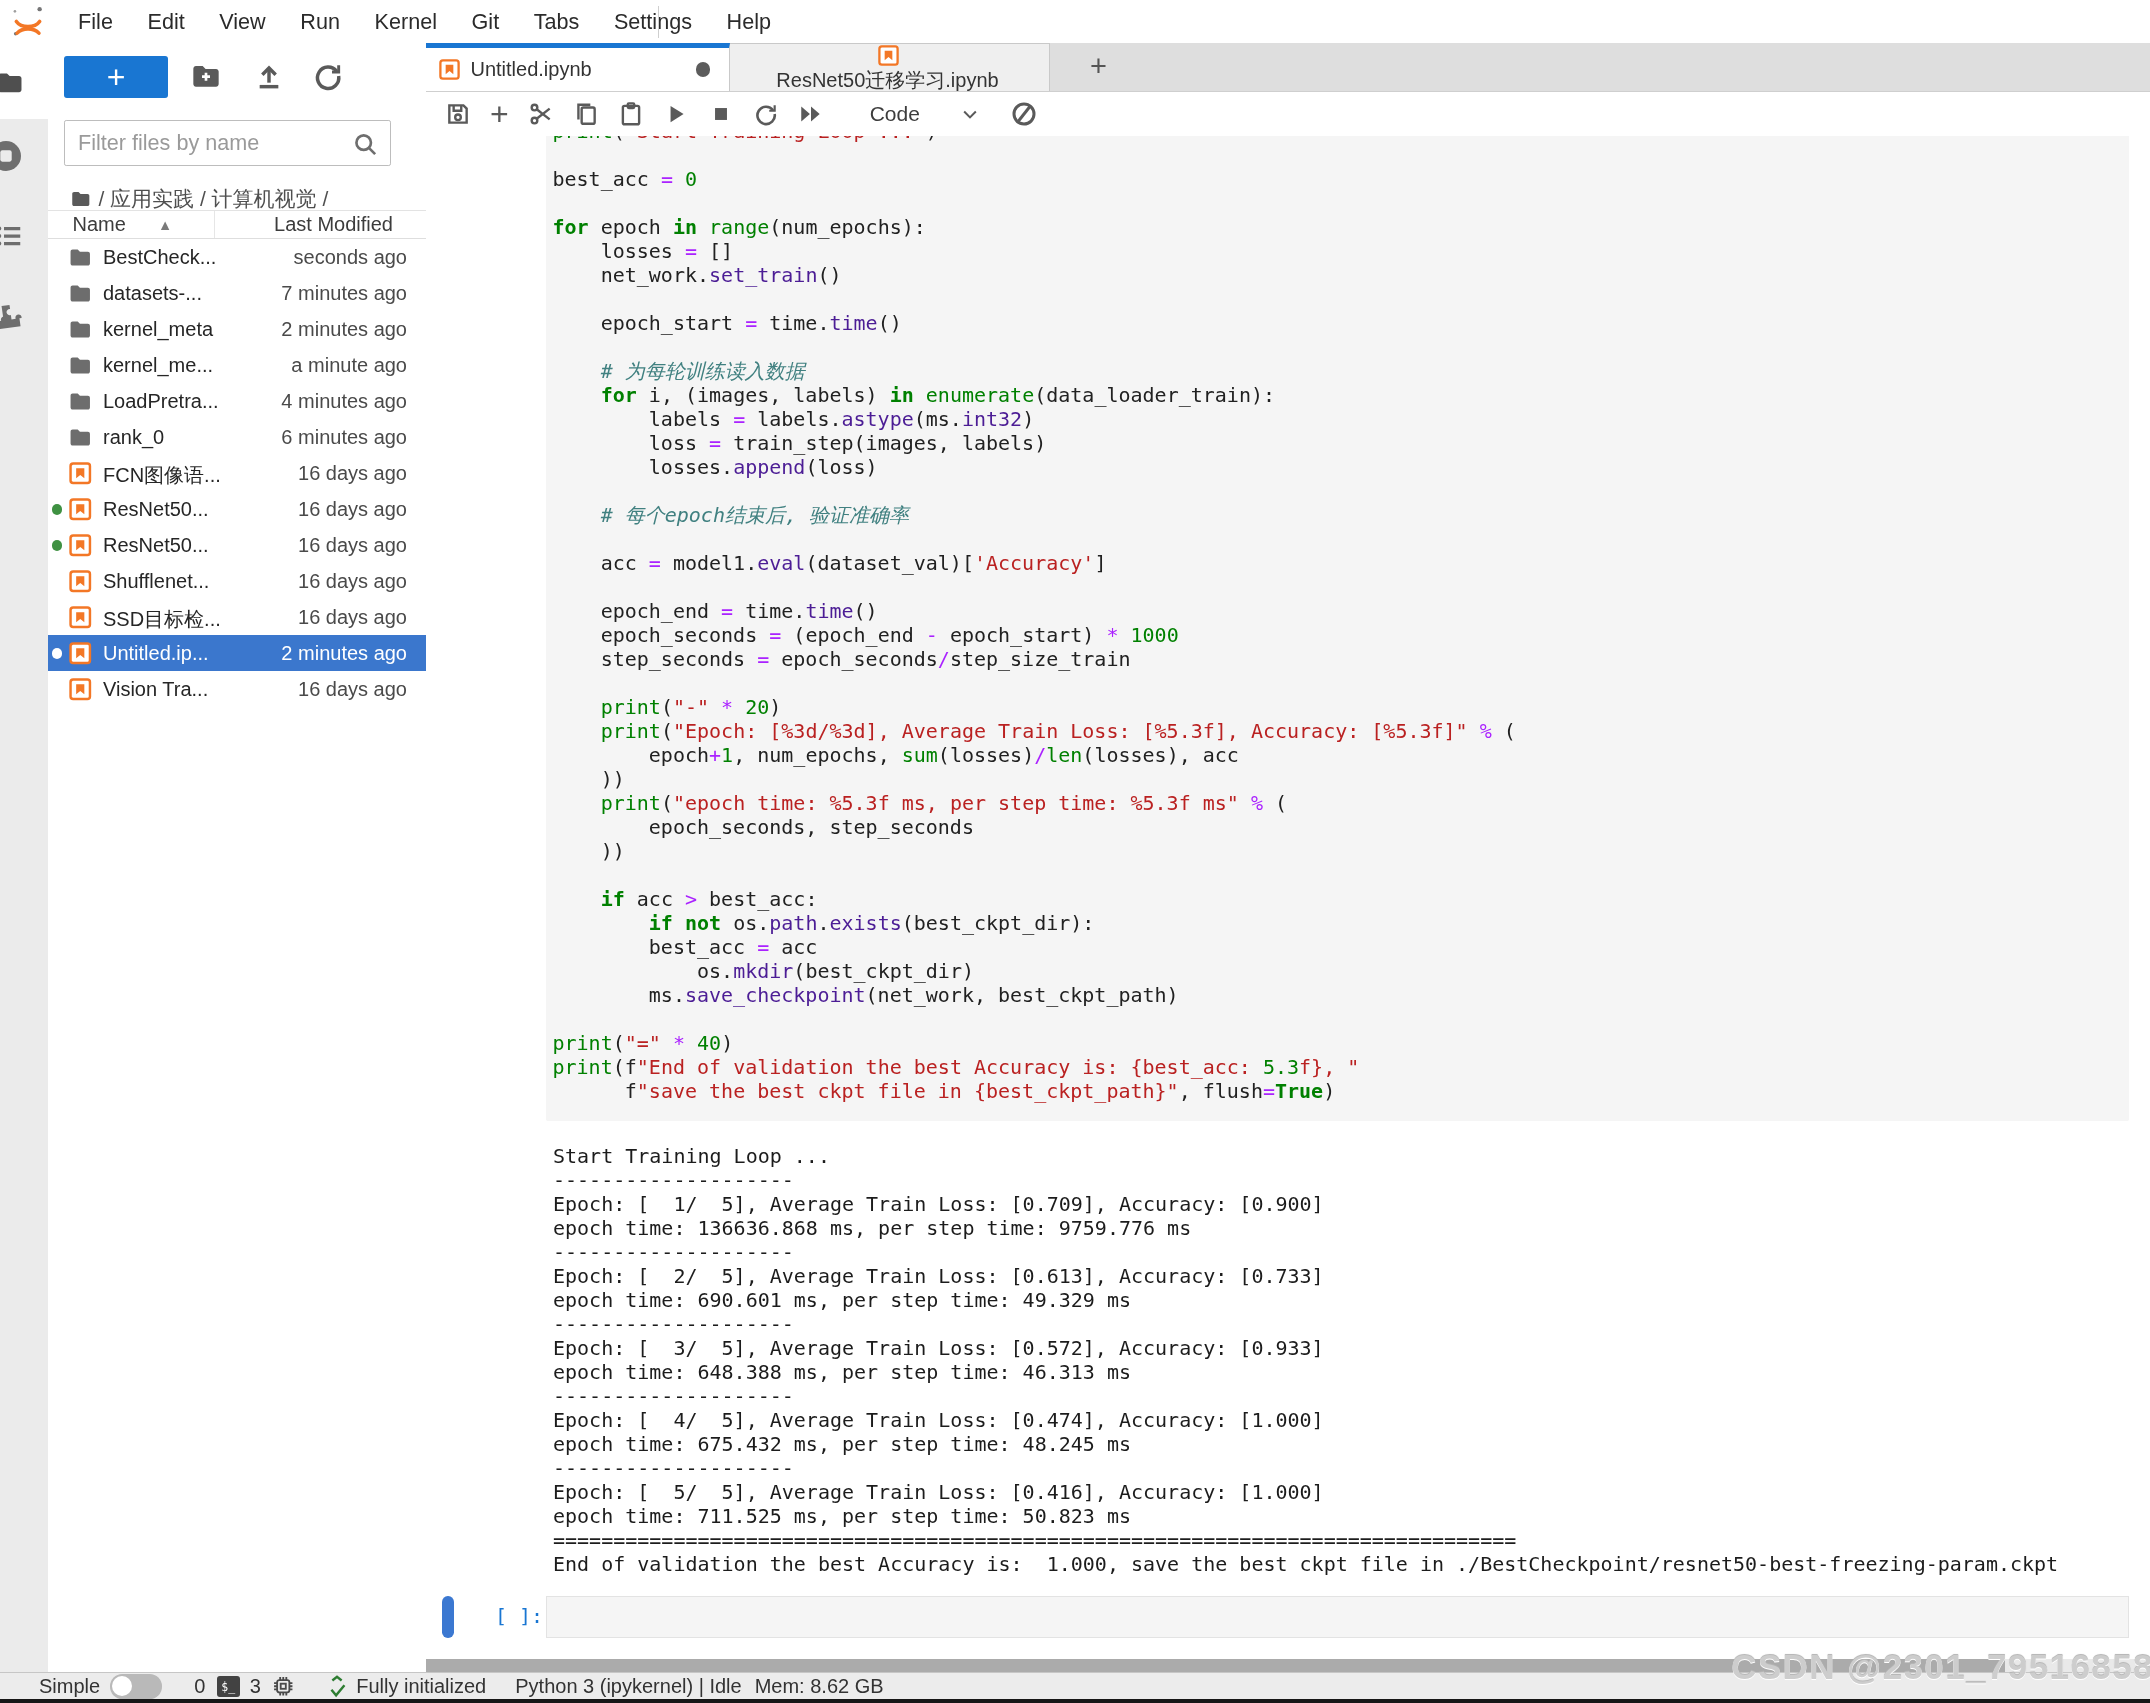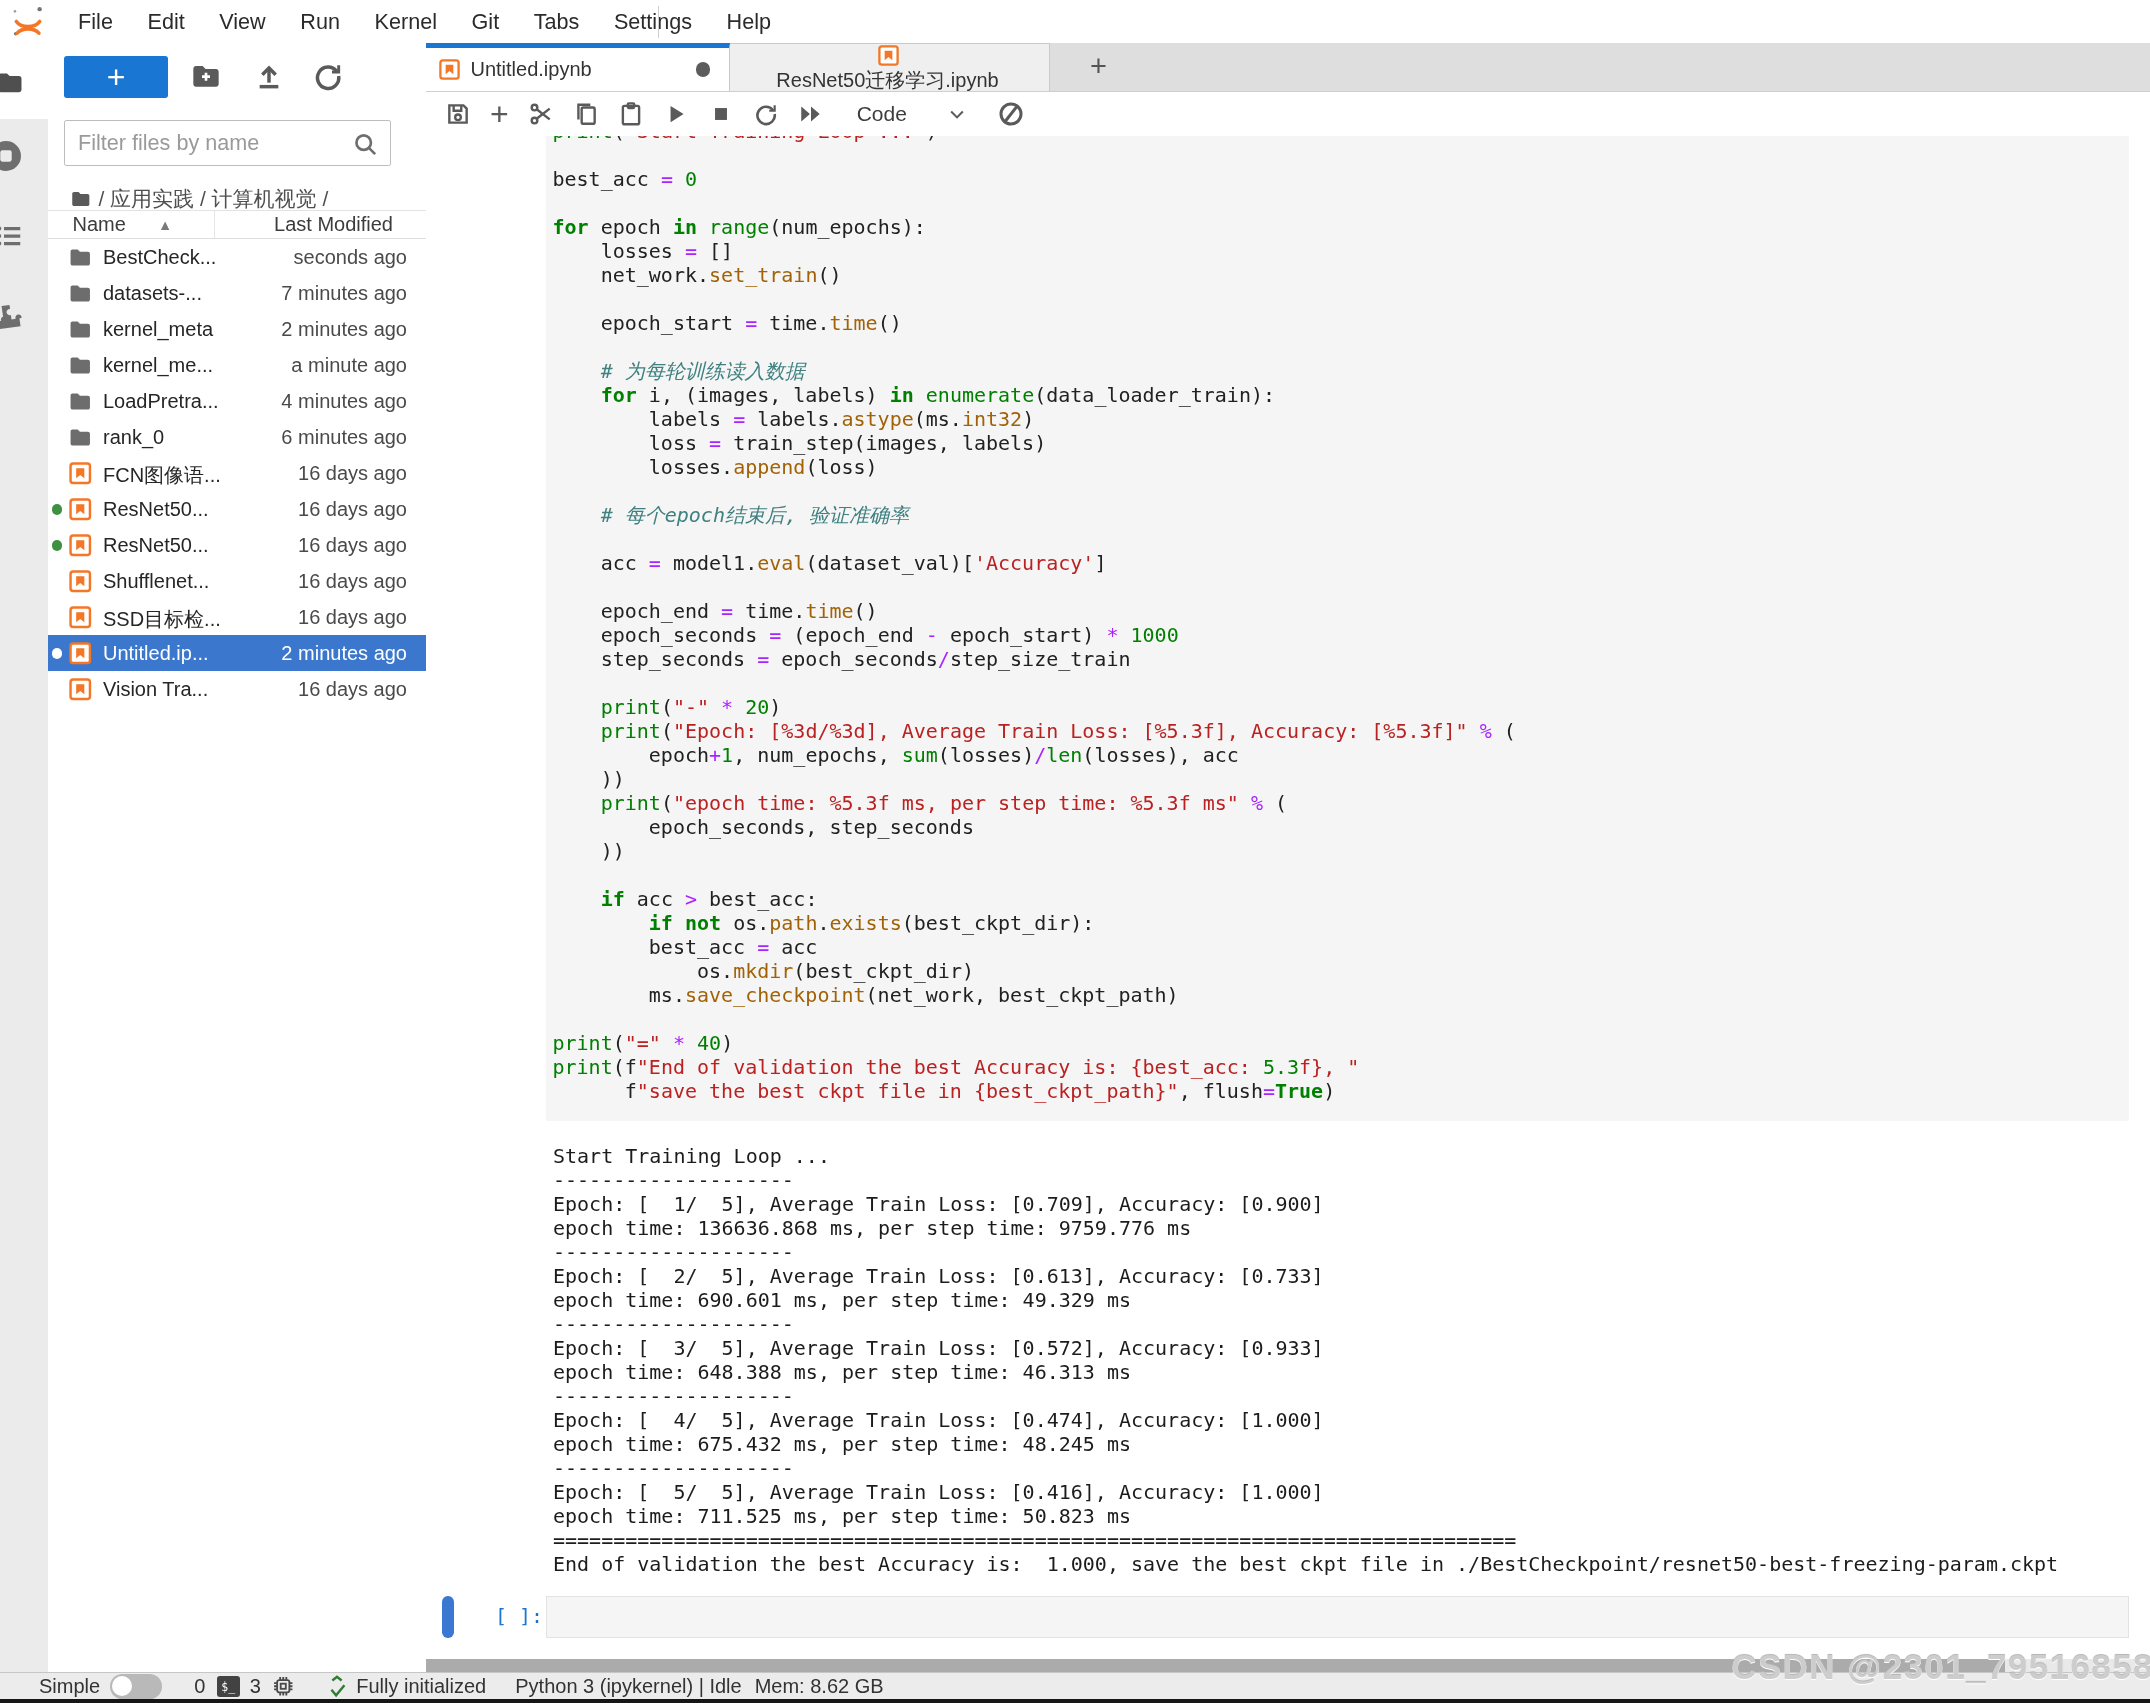--- a/index.html
+++ b/index.html
@@ -58,36 +58,36 @@
   .tab .dirty-dot{margin-left:auto;margin-right:19px;width:14.4px;height:14.4px;border-radius:50%;background:#5c5c5c;}
   .tab .close-x{margin-left:auto;margin-right:14.4px;font-size:24.5px;color:#5c5c5c;line-height:1;}
   .newtab{position:absolute;left:656px;top:7.2px;width:33px;height:33px;font-size:29px;color:#555;
           display:flex;align-items:center;justify-content:center;}
 
   
   .nbtoolbar{left:426px;top:92px;width:1725px;height:44px;background:#fff;border-bottom:0.7px solid #d9d9d9;
              display:flex;align-items:center;}
   .tb-icon{width:26px;height:26px;margin-left:19px;flex:0 0 auto;}
   .tb-plus{font-size:32px;color:#5a5a5a;margin-left:19px;line-height:1;}
-  .tb-celltype{margin-left:33px;font-size:21px;color:#3d3d3d;}
+  .tb-celltype{margin-left:46px;font-size:21px;color:#3d3d3d;}
   .tb-chevron{margin-left:40px;width:20px;height:20px;}
   .tb-kernel{margin-left:29px;width:30px;height:30px;}
 
   
   .nbarea{left:426px;top:136px;width:1725px;height:1523px;background:#fff;overflow:hidden;}
   .codebox{position:absolute;left:120px;top:-16.6px;width:1583px;height:1002px;background:#f5f5f5;border-radius:1.4px;}
   .codelines{position:absolute;left:6.5px;top:0;}
   .code-line{height:24px;line-height:24px;white-space:pre;
              font-family:"DejaVu Sans Mono", monospace;font-size:20px;}
   .tk-k{color:#008000;font-weight:bold;}
   .tk-b{color:#008000;}
   .tk-s{color:#ba2121;}
   .tk-n{color:#008000;}
   .tk-o{color:#aa22ff;}
-  .tk-p{color:#a16207;}
+  .tk-p{color:#4c1d95;}
   .tk-c{color:#408080;font-style:italic;}
   .tk-t{color:#212121;}
   .outbox{position:absolute;left:127px;top:1008px;}
   .out-line{height:24px;line-height:24px;white-space:pre;color:#1c1c1c;
             font-family:"DejaVu Sans Mono", monospace;font-size:20px;}
   .cellbar{position:absolute;left:16px;top:1460px;width:12.3px;height:42px;border-radius:5.8px;background:#3b78d1;}
   .prompt-empty{position:absolute;left:69px;top:1468px;font-family:"DejaVu Sans Mono", monospace;
                 font-size:20px;color:#1976d2;}
   .emptycell{position:absolute;left:120px;top:1460px;width:1583px;height:42px;background:#f5f5f5;
              border:0.7px solid #e3e3e3;box-sizing:border-box;}

